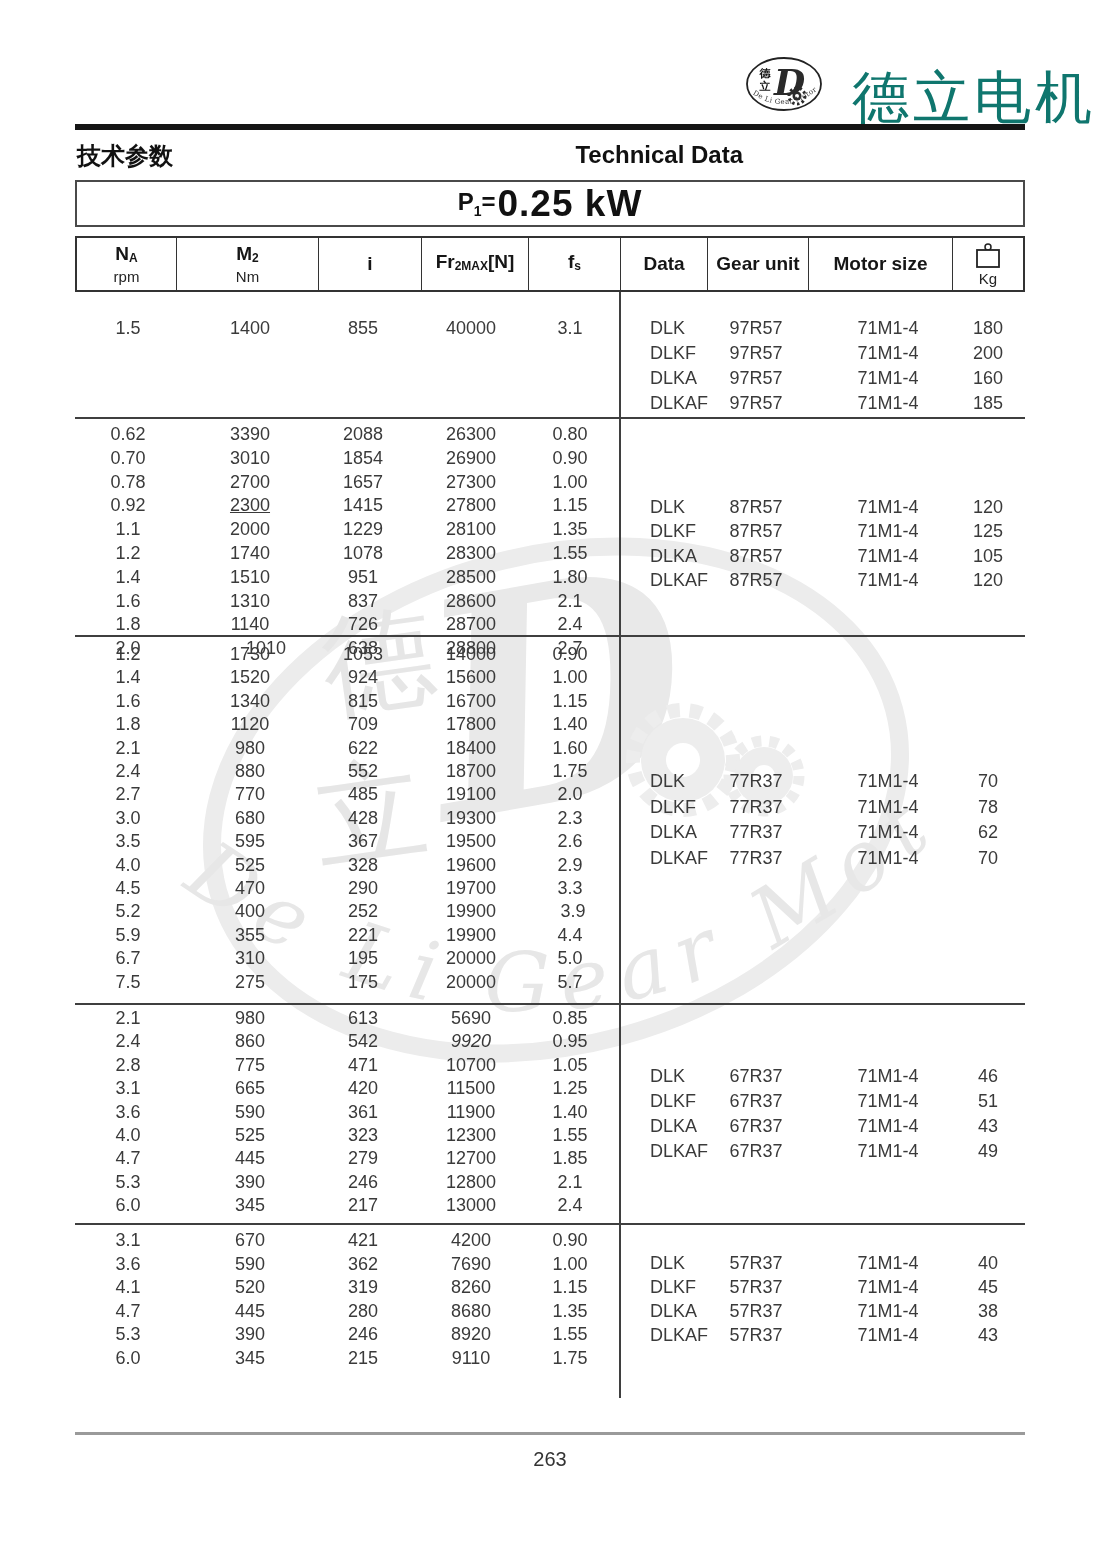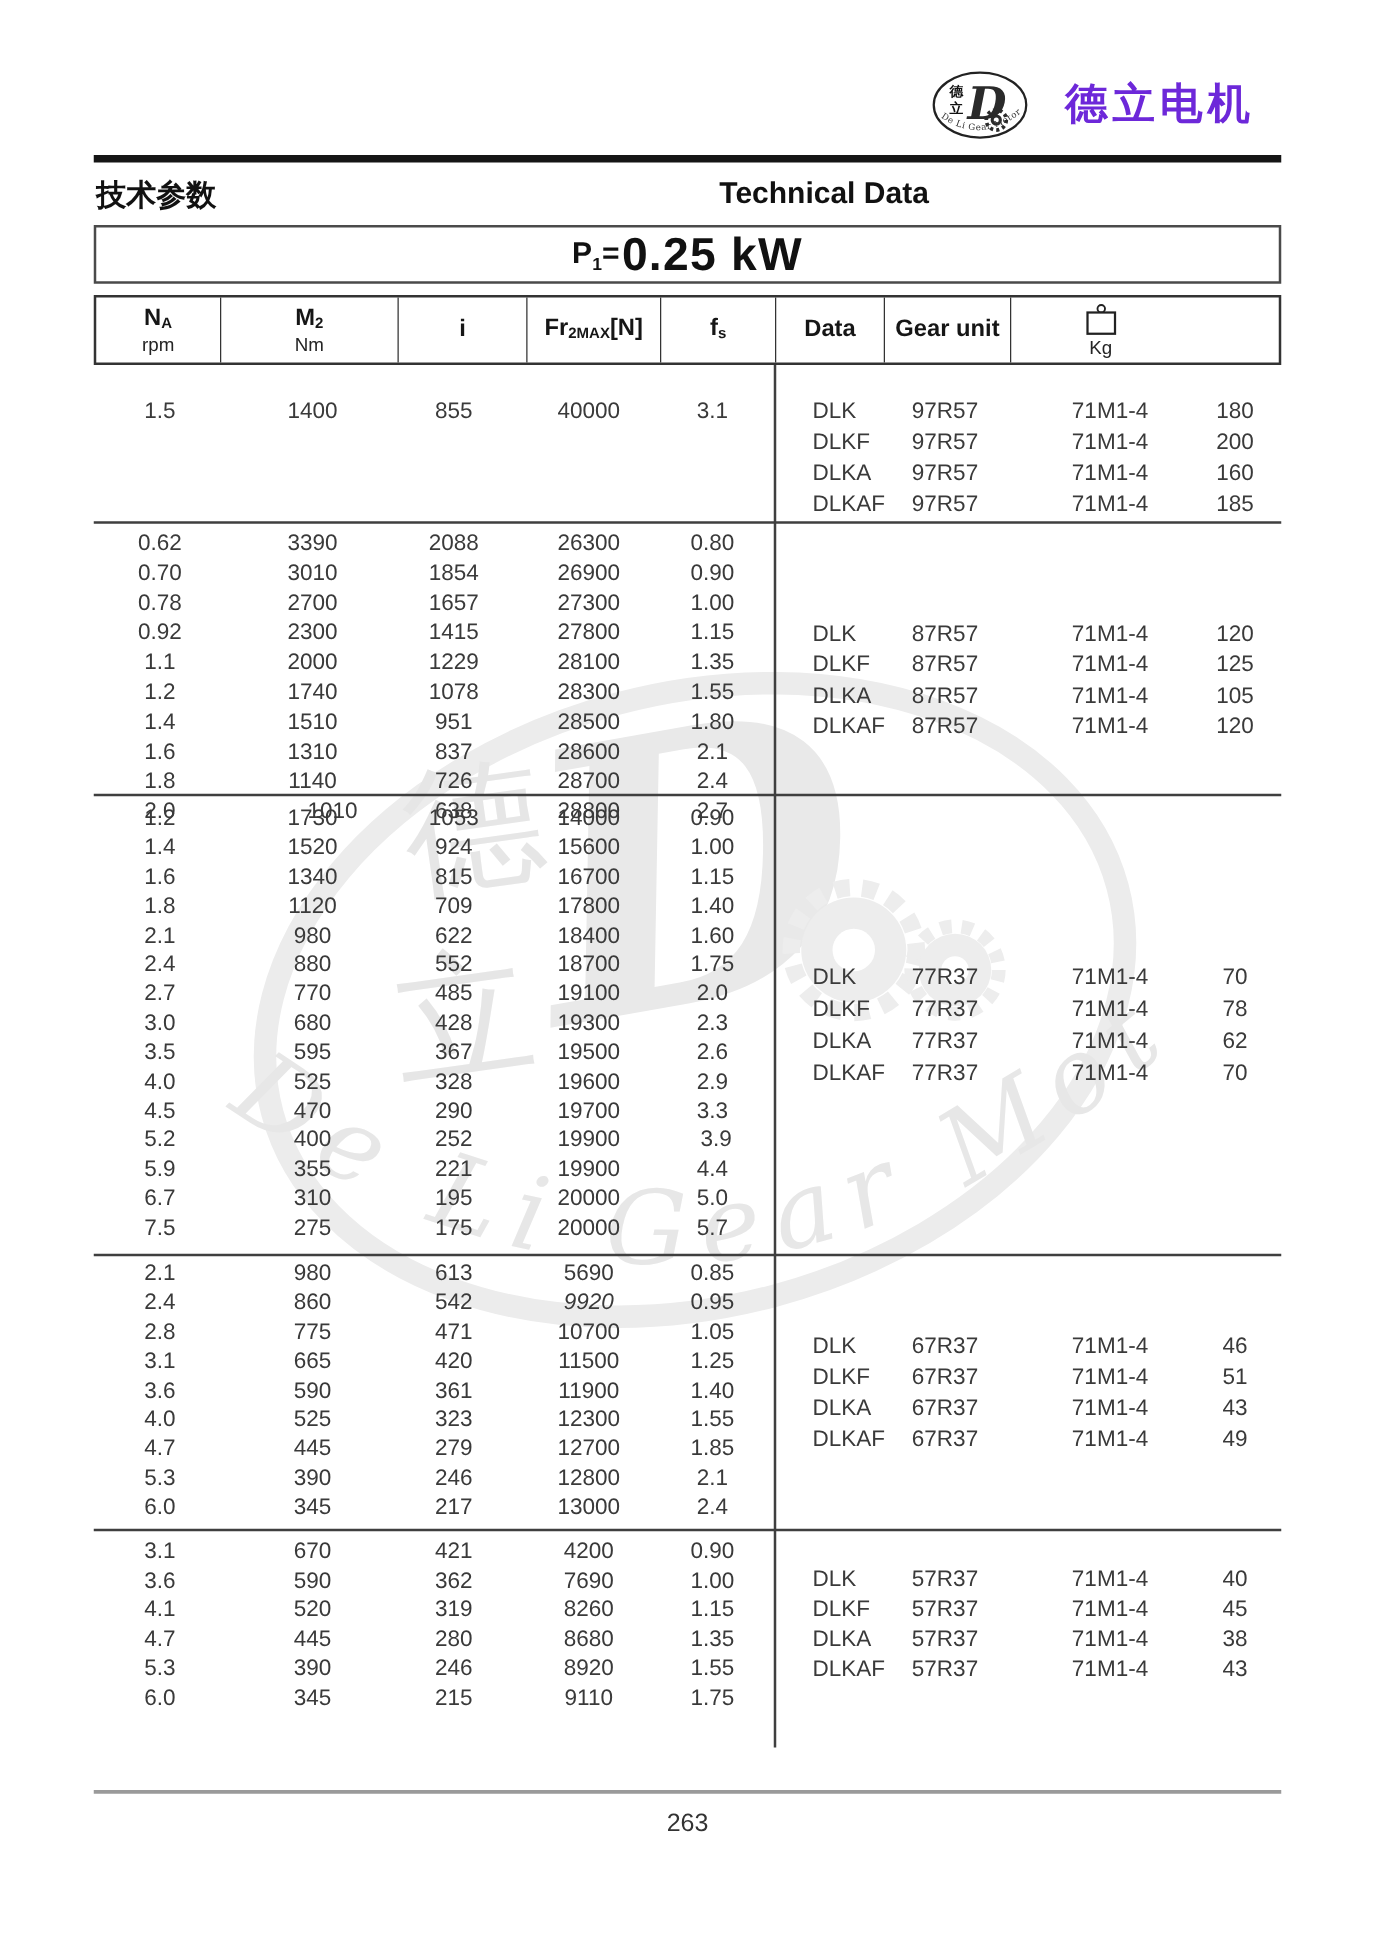--- a/index.html
+++ b/index.html
@@ -3,21 +3,21 @@
 <meta charset="utf-8">
 <style>
   html,body{margin:0;padding:0;background:#fff;}
   .page{position:relative;width:1100px;height:1555px;background:#fff;overflow:hidden;
         font-family:"Liberation Sans",sans-serif;color:#222;}
   .wm{position:absolute;left:0;top:0;z-index:0;}
   .content{position:absolute;left:75px;top:0;width:950px;z-index:1;}
   
   .emblem{position:absolute;left:663px;top:54px;}
   .brand-cn{position:absolute;left:777px;top:60px;font-family:"DejaVu Serif",serif;
-            font-weight:bold;font-size:34px;letter-spacing:4px;color:#6d28d9;white-space:nowrap;}
+            font-weight:normal;font-size:57px;letter-spacing:4px;color:#0f766e;white-space:nowrap;}
   .rule-thick{position:absolute;left:0;top:124px;width:950px;height:6px;background:#151515;}
   .titles{position:absolute;left:0;top:140px;width:950px;height:30px;}
   .title-cn{position:absolute;left:2px;top:0;font-size:24px;font-weight:bold;color:#111;}
   .title-en{position:absolute;left:61.5%;top:1px;transform:translateX(-50%);
             font-size:24px;font-weight:bold;color:#111;white-space:nowrap;}
   .power-box{position:absolute;left:0;top:180px;width:950px;height:47px;box-sizing:border-box;
              border:2px solid #4a4a4a;display:flex;align-items:center;justify-content:center;}
   .p-pre{font-size:24px;font-weight:bold;color:#111;}
   .p-pre sub{font-size:14px;font-weight:bold;}
   .p-val{font-size:37px;font-weight:bold;color:#111;margin-left:2px;letter-spacing:1px;}
@@ -117,20 +117,23 @@
       </div>
       <div class="th">
         <div class="th-main"><span>f</span><sub>s</sub></div>
       </div>
       <div class="th">
         <div class="th-main"><span>Data</span></div>
       </div>
       <div class="th">
         <div class="th-main"><span>Gear unit</span></div>
       </div>
+      <div class="th">
+        <div class="th-main"><span>Motor size</span></div>
+      </div>
       <div class="th kgcell">
         <svg width="26" height="26" viewBox="0 0 26 26">
           <circle cx="13" cy="4" r="3" fill="none" stroke="#222" stroke-width="1.5"></circle>
           <rect x="2" y="7" width="22" height="17" fill="#fff" stroke="#222" stroke-width="1.8"></rect>
         </svg>
         <div class="th-unit">Kg</div>
       </div>
     </div>
 
     <div class="tbody" id="tbody">
@@ -185,21 +188,21 @@
           </div>
           <div class="trow" style="top: 51.6px;">
             <span class="num" style="left: 53px;">0.78</span>
             <span class="num" style="left: 175px;">2700</span>
             <span class="num" style="left: 288px;">1657</span>
             <span class="num" style="left: 396px;">27300</span>
             <span class="num" style="left: 495px;">1.00</span>
           </div>
           <div class="trow" style="top: 75.4px;">
             <span class="num" style="left: 53px;">0.92</span>
-            <span class="num" style="left: 175px;">2300</span>
+            <span class="num" style="left: 175px; text-decoration: underline;">2300</span>
             <span class="num" style="left: 288px;">1415</span>
             <span class="num" style="left: 396px;">27800</span>
             <span class="num" style="left: 495px;">1.15</span>
           </div>
           <div class="trow" style="top: 99.2px;">
             <span class="num" style="left: 53px;">1.1</span>
             <span class="num" style="left: 175px;">2000</span>
             <span class="num" style="left: 288px;">1229</span>
             <span class="num" style="left: 396px;">28100</span>
             <span class="num" style="left: 495px;">1.35</span>

